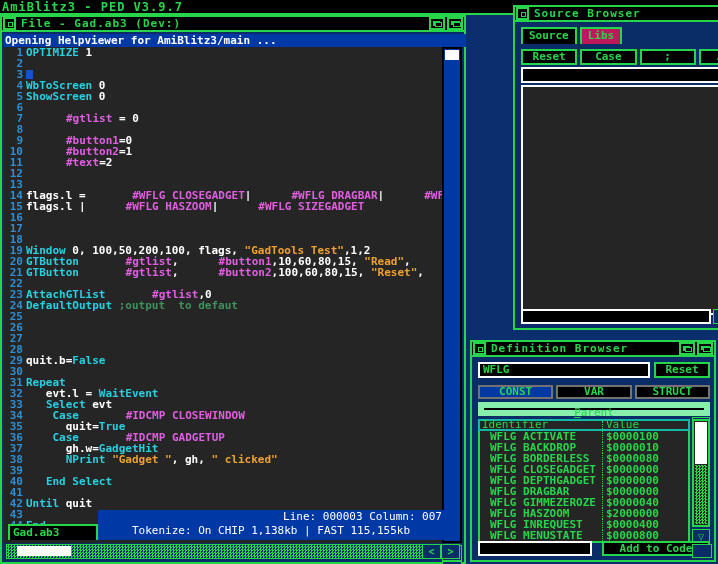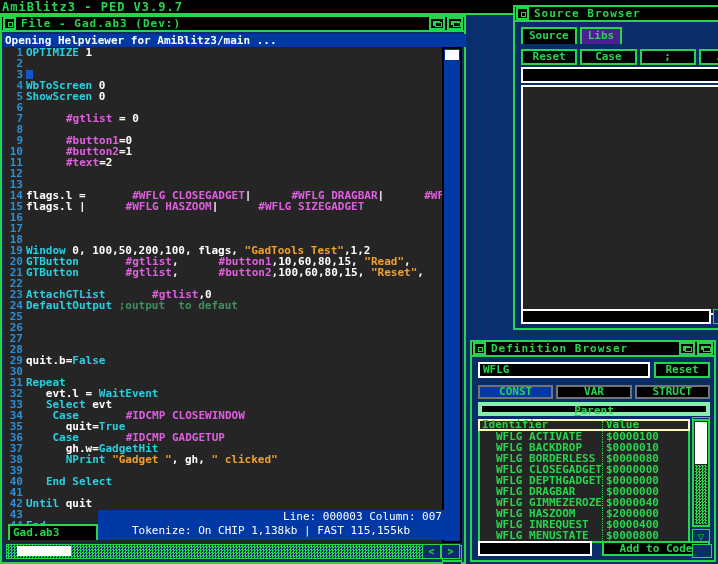--- a/index.html
+++ b/index.html
@@ -96,21 +96,21 @@
   }
   #ed-hsb .knob{position:absolute;left:10px;top:1px;width:54px;height:10px;background:#fff;
     border:1px solid #fff;box-sizing:border-box;}
   #ed-hcorner{position:absolute;right:2px;bottom:3px;width:40px;height:15px;display:flex;}
   .lrbtn{width:19px;height:15px;background:#0a2d68;border:1px solid #27d54a;box-sizing:border-box;
     color:#27d54a;font-weight:bold;font-size:10px;line-height:13px;text-align:center;}
 
   
   #srcbrowser{left:477px;top:5px;width:246px;height:325px;margin-left:36px;}
   .tabrow{position:absolute;left:6px;top:20px;height:17px;display:flex;}
-  .tab{height:17px;background:#4c1d95;border:2px solid #27d54a;border-bottom:none;box-sizing:border-box;
+  .tab{height:17px;background:#be185d;border:2px solid #27d54a;border-bottom:none;box-sizing:border-box;
        color:#27d54a;font-weight:bold;font-size:11px;line-height:13px;padding:0 6px;margin-right:3px;}
   .tab.sel{background:#000;}
   .btnrow{position:absolute;left:6px;top:42px;width:234px;height:16px;display:flex;gap:3px;}
   .abtn{flex:1;background:#000;border:2px solid #27d54a;box-sizing:border-box;color:#27d54a;
         font-weight:bold;font-size:11px;line-height:12px;text-align:center;}
   .afield{background:#000;border:2px solid #fff;box-sizing:border-box;color:#27d54a;
         font-weight:bold;font-size:11px;line-height:12px;padding-left:3px;}
   #sb-search{position:absolute;left:6px;top:60px;width:228px;height:16px;}
   #sb-list{position:absolute;left:6px;top:78px;width:208px;height:230px;background:#252525;
         border:2px solid #fff;box-sizing:border-box;}
@@ -123,32 +123,32 @@
 
   
   #defbrowser{left:470px;top:340px;width:246px;height:222px;}
   #db-field{position:absolute;left:6px;top:20px;width:172px;height:16px;}
   #db-reset{position:absolute;left:182px;top:20px;width:56px;height:16px;}
   #db-tabs{position:absolute;left:6px;top:43px;width:232px;height:14px;display:flex;gap:3px;}
   .dtab{flex:1;background:#000;border:2px solid #737373;box-sizing:border-box;color:#27d54a;
         font-weight:bold;font-size:11px;line-height:10px;text-align:center;}
   .dtab.sel{background:#0039a6;}
   #db-parent{position:absolute;left:6px;top:60px;width:232px;height:14px;background:#000;
-        border:4px solid #86efac;box-sizing:border-box;color:#27d54a;font-weight:bold;
+        border:6px solid #86efac;box-sizing:border-box;color:#27d54a;font-weight:normal;
         font-size:11px;line-height:10px;text-align:center;}
   #db-hdr{position:absolute;left:6px;top:77px;width:212px;height:12px;background:#252525;
-        border:2px solid #fef9c3;box-sizing:border-box;display:flex;color:#27d54a;
-        font-weight:bold;font-size:11px;line-height:8px;}
+        border:2px solid #14b8a6;box-sizing:border-box;display:flex;color:#27d54a;
+        font-weight:normal;font-size:11px;line-height:8px;}
   #db-hdr .hid{flex:1;padding-left:2px;}
   #db-hdr .hval{width:86px;border-left:1px dotted #27d54a;padding-left:3px;box-sizing:border-box;}
   #db-list{position:absolute;left:6px;top:89px;width:212px;height:112px;background:#252525;
         border:2px solid #27d54a;border-top:none;box-sizing:border-box;overflow:hidden;}
   .drow{height:11px;display:flex;color:#27d54a;font-weight:bold;font-size:11px;line-height:11px;
         white-space:pre;}
-  .drow .id{flex:1;padding-left:16px;overflow:hidden;}
+  .drow .id{flex:1;padding-left:10px;overflow:hidden;}
   .drow .val{width:86px;border-left:1px dotted #27d54a;padding-left:3px;box-sizing:border-box;}
   #db-vsb{position:absolute;left:220px;top:77px;width:18px;height:108px;background:#252525;
         border:2px solid #27d54a;box-sizing:border-box;}
   #db-vsb .knob{position:absolute;left:1px;top:1px;right:1px;height:42px;background:#fff;}
   #db-vsb .track{position:absolute;left:1px;top:44px;right:1px;bottom:1px;
         background:repeating-conic-gradient(#27d54a 0% 25%,#252525 0% 50%) 0/3px 3px;}
   #db-up{position:absolute;left:220px;top:75px;width:18px;height:14px;}
   #db-dn{position:absolute;left:220px;top:187px;width:18px;height:14px;}
   #db-bottom{position:absolute;left:6px;bottom:4px;width:232px;height:15px;display:flex;gap:10px;}
   #db-bottom .afield{flex:1;height:15px;}

